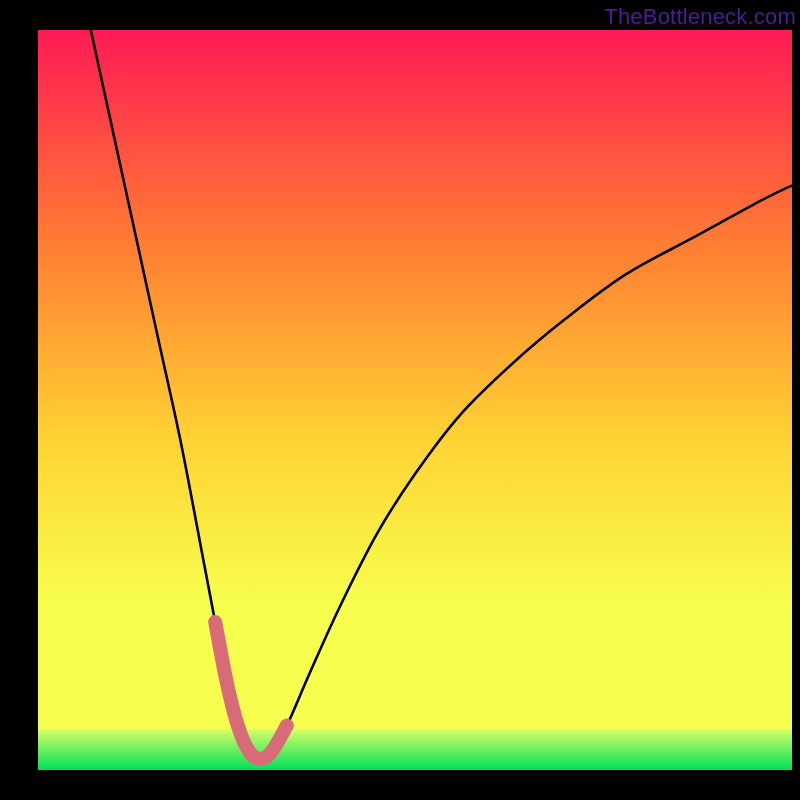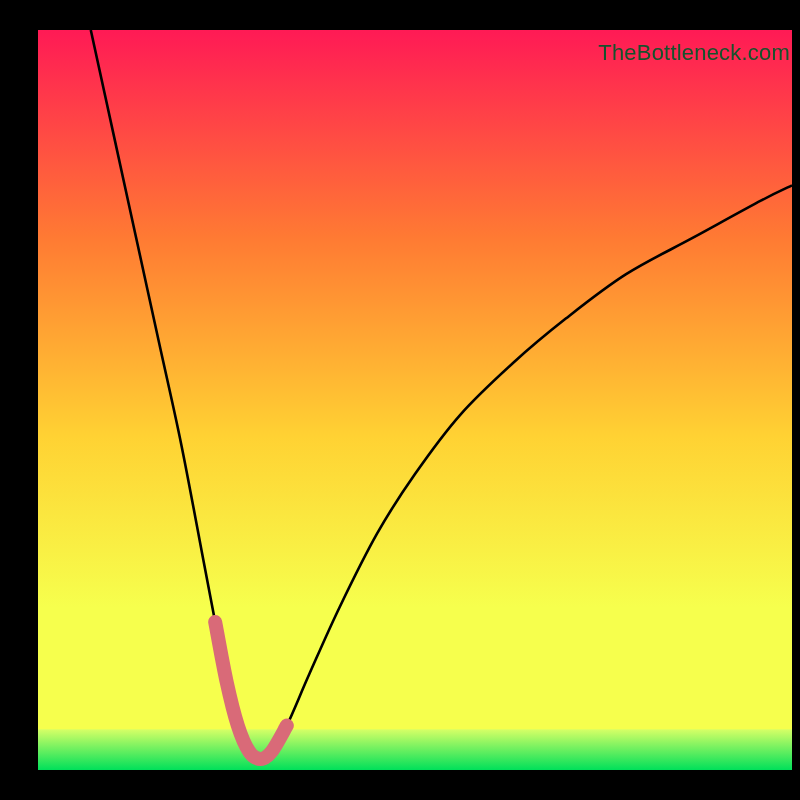--- a/index.html
+++ b/index.html
@@ -9,27 +9,26 @@
     font-family: Arial, sans-serif;
   }
   .chart-wrap {
     width: 800px;
     height: 800px;
     position: relative;
   }
   .watermark {
     position: absolute;
     top: 4px;
-    right: 10px;
+    right: 4px;
     font-size: 22px;
-    color: #14532d;
+    color: #4c1d95;
     font-family: Arial, sans-serif;
     z-index: 20;
     letter-spacing: 0.2px;
-    margin-top: 36px;
   }
   svg { display: block; }
 </style>
 </head>
 <body>
 
 <div class="chart-wrap">
   <div class="watermark">TheBottleneck.com</div>
   <svg id="chart-svg" width="800" height="800" viewBox="0 0 800 800">
     <defs>

